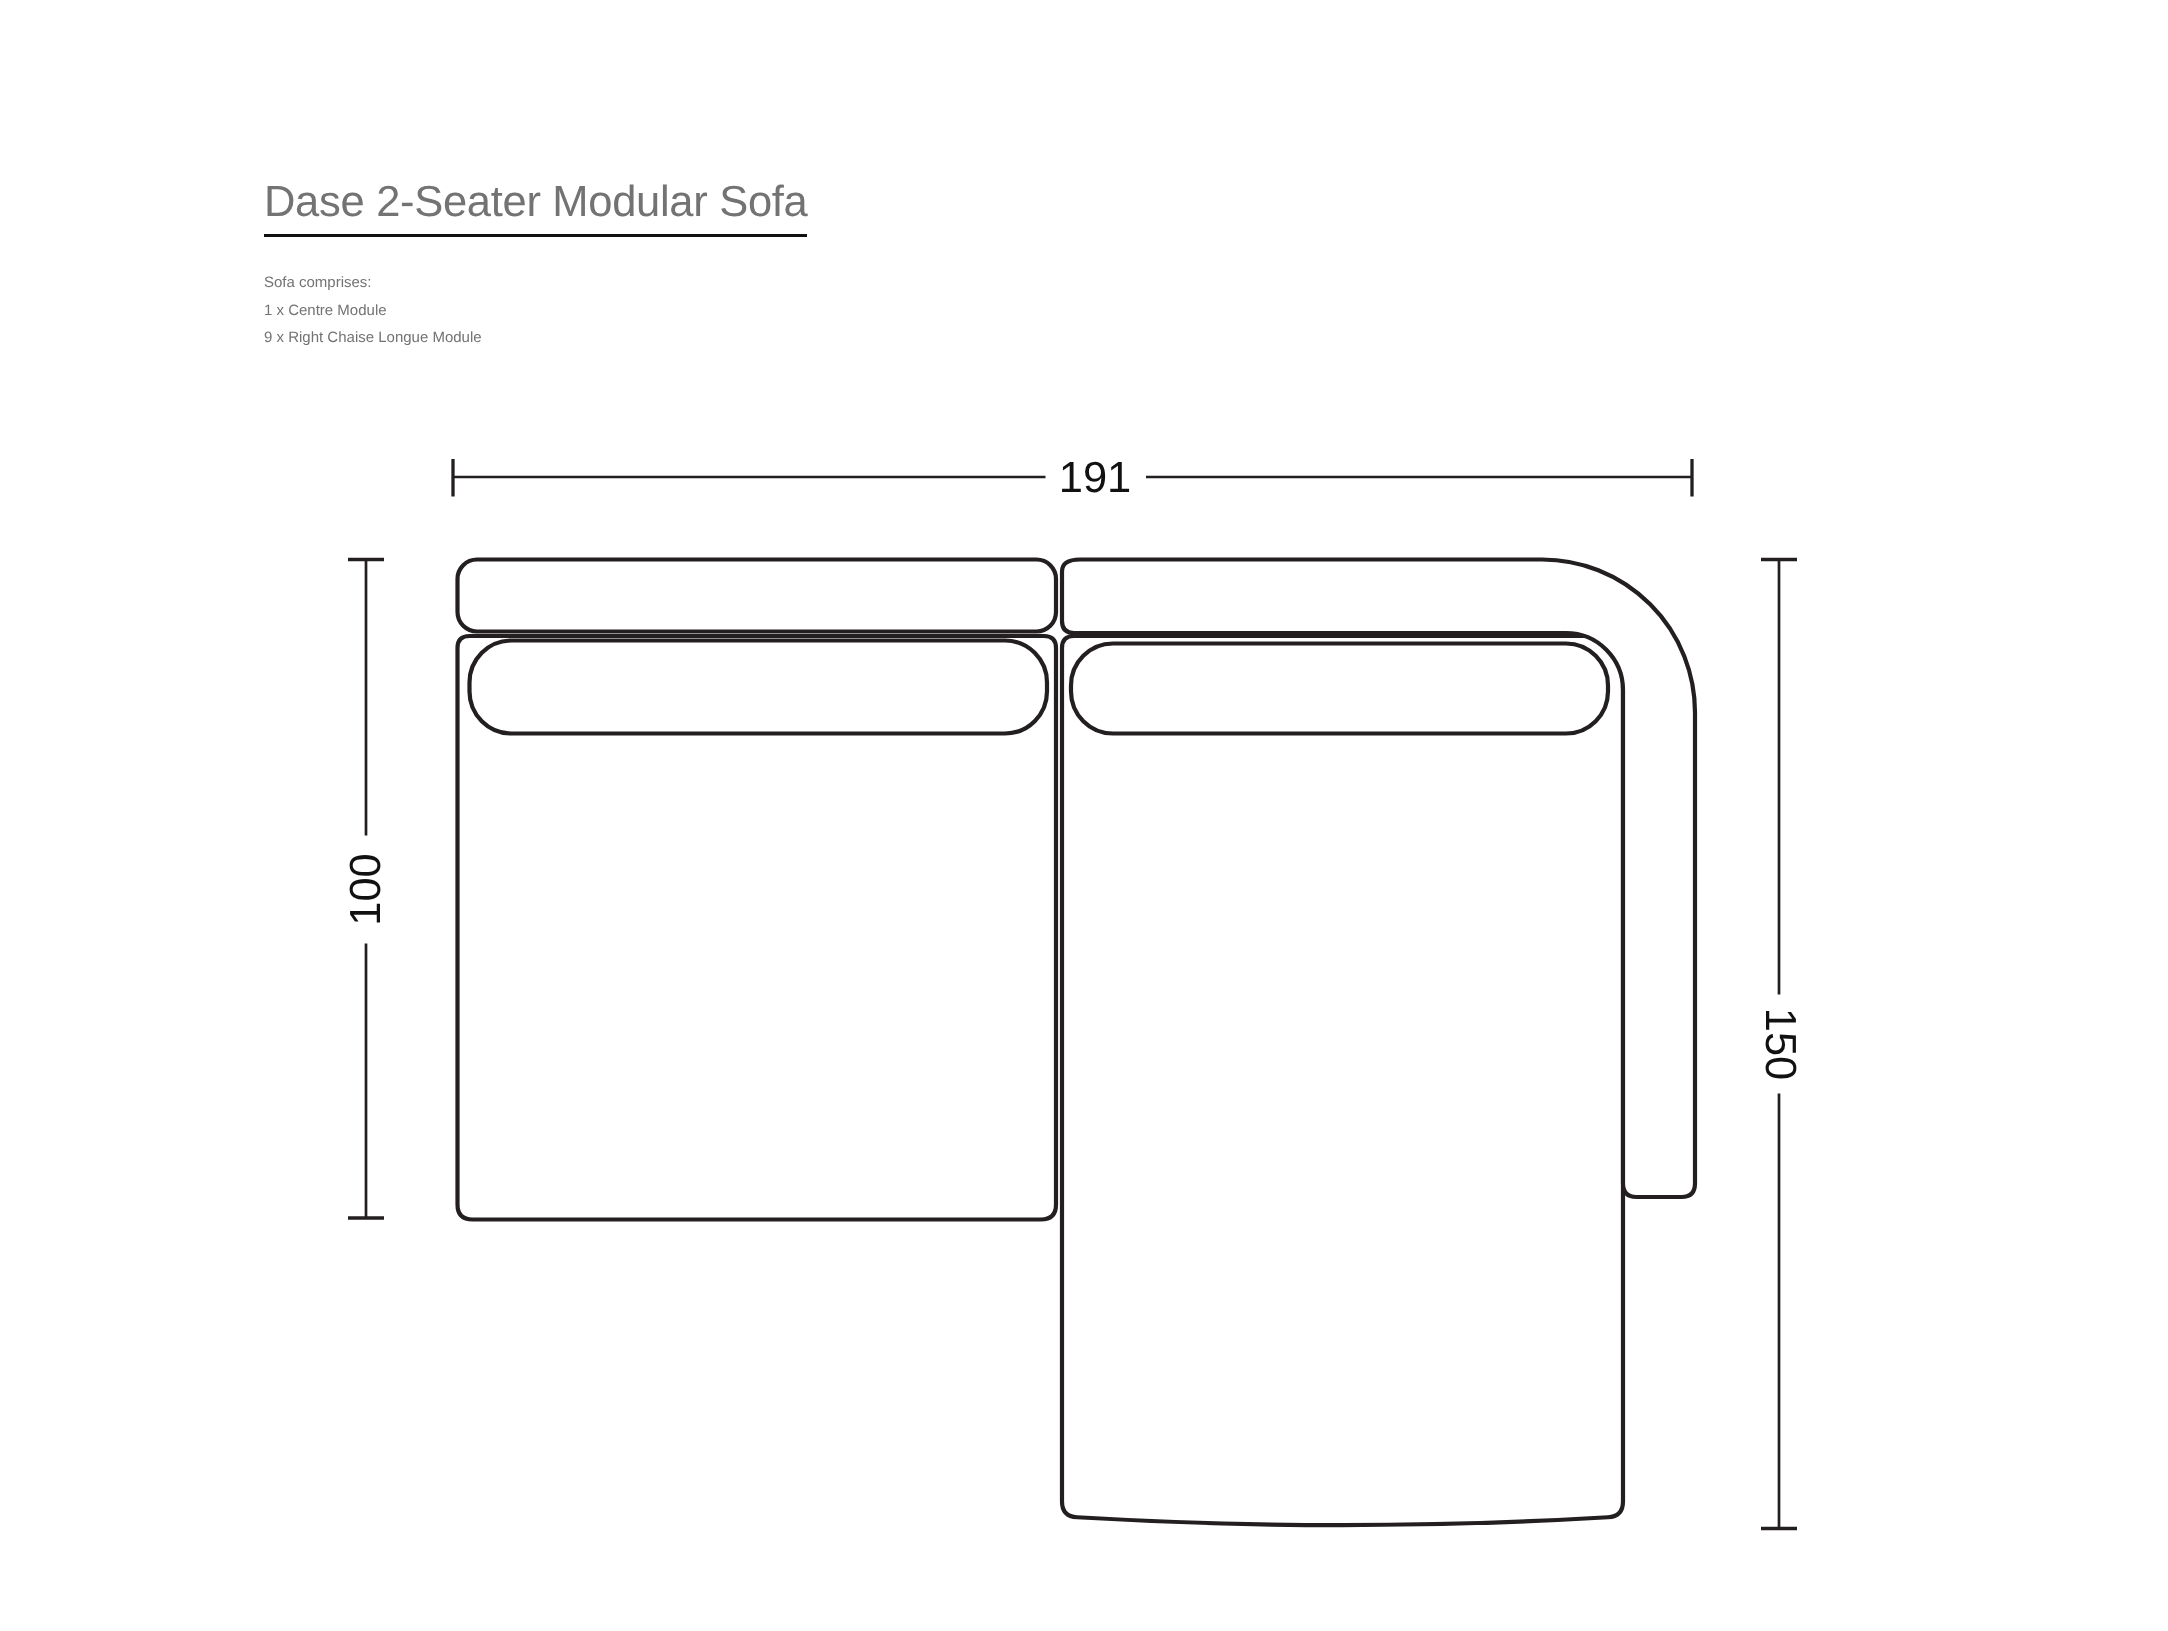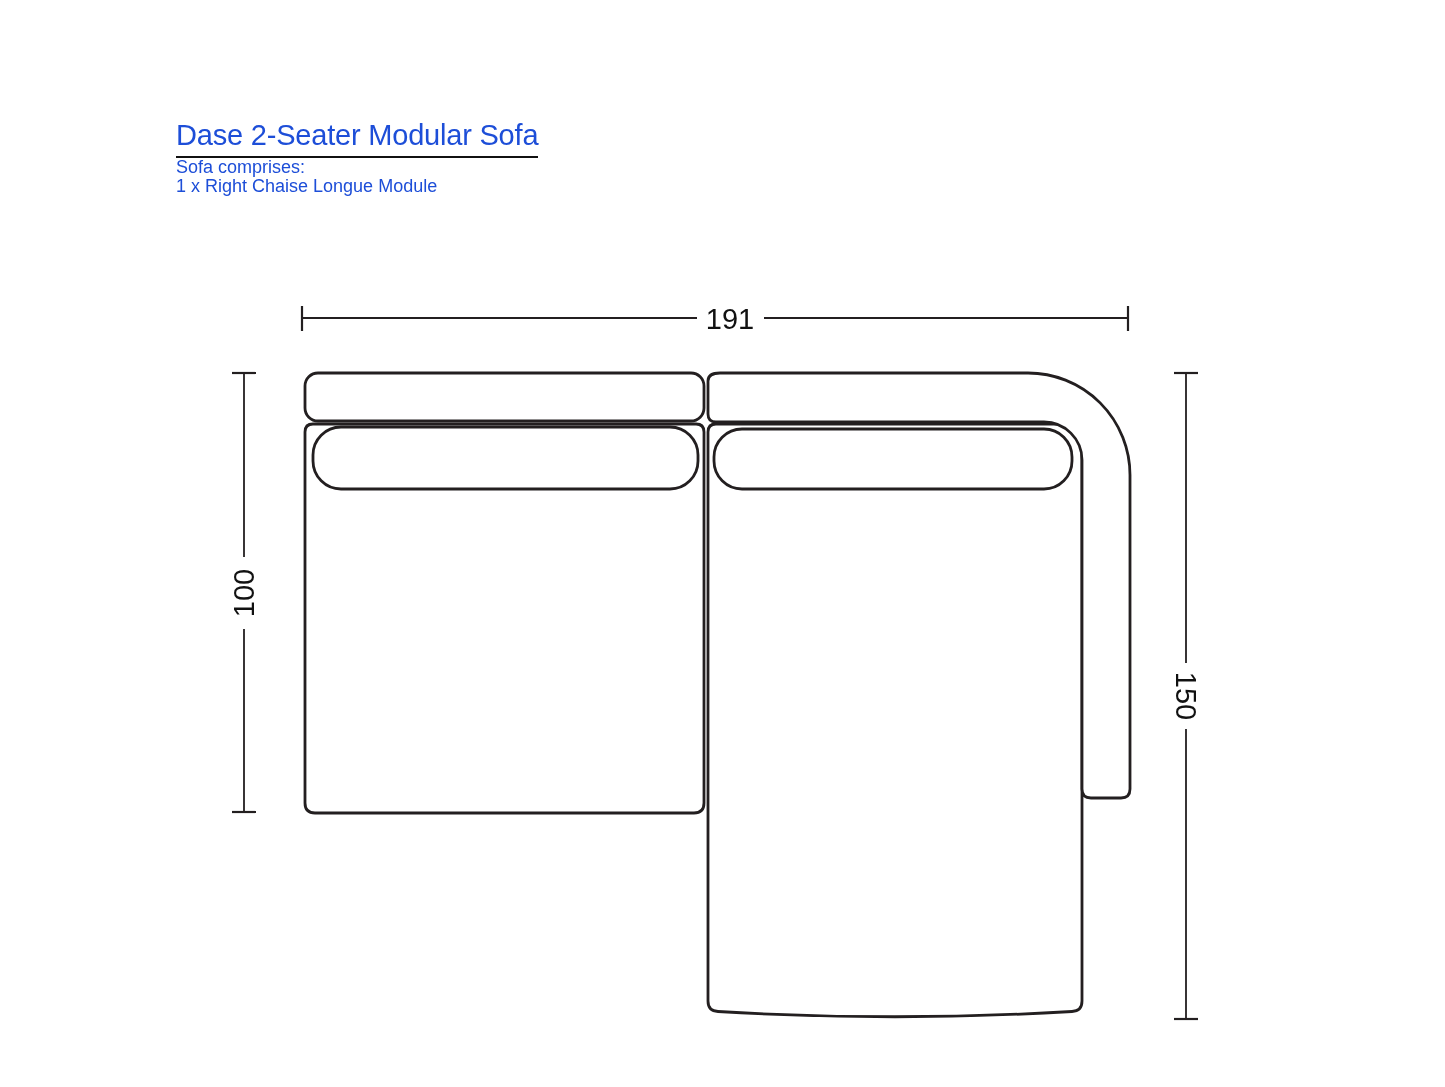--- a/index.html
+++ b/index.html
@@ -2,42 +2,43 @@
 <html><head>
 <meta charset="utf-8">
 <style>
   html, body { margin: 0; padding: 0; background: #ffffff; }
   .page {
     position: relative;
     width: 1395px;
     height: 1087px;
     background: #ffffff;
     font-family: "Liberation Sans", sans-serif;
-    color: #1d4ed8;
+    color: #737373;
     overflow: hidden;
   }
   .header {
     position: absolute;
     left: 176px;
     top: 117px;
   }
   .title-line {
     font-size: 29px;
     line-height: 36px;
     font-weight: 500;
     letter-spacing: -0.2px;
     white-space: nowrap;
   }
   .title-line .u {
     display: inline-block;
     border-bottom: 2px solid #111111;
     padding-bottom: 3px;
   }
   .comprises {
-    font-size: 18px;
+    margin-top: 22px;
+    font-size: 10px;
     line-height: 18.5px;
     font-weight: 400;
     white-space: nowrap;
   }
   .diagram-svg {
     position: absolute;
     left: 0;
     top: 0;
   }
   .outline {
@@ -64,21 +65,22 @@
 </style>
 </head>
 <body>
 
 <div class="page">
 
   <div class="header">
     <div class="title-line"><span class="u">Dase 2-Seater Modular Sofa</span></div>
     <div class="comprises">
       <div>Sofa comprises:</div>
-      <div>1 x Right Chaise Longue Module</div>
+      <div>1 x Centre Module</div>
+      <div>9 x Right Chaise Longue Module</div>
     </div>
   </div>
 
   <svg class="diagram-svg" width="1445" height="1087" viewBox="0 0 1445 1087" xmlns="http://www.w3.org/2000/svg">
 
     <g>
 
       <g>
         <path class="outline" d="M 313,424 H 696 Q 704,424 704,432 V 803 Q 704,813 694,813 H 315 Q 305,813 305,803 V 432 Q 305,424 313,424 Z"></path>
         <rect class="outline" x="305" y="373" width="399" height="48" rx="13" ry="13"></rect>

